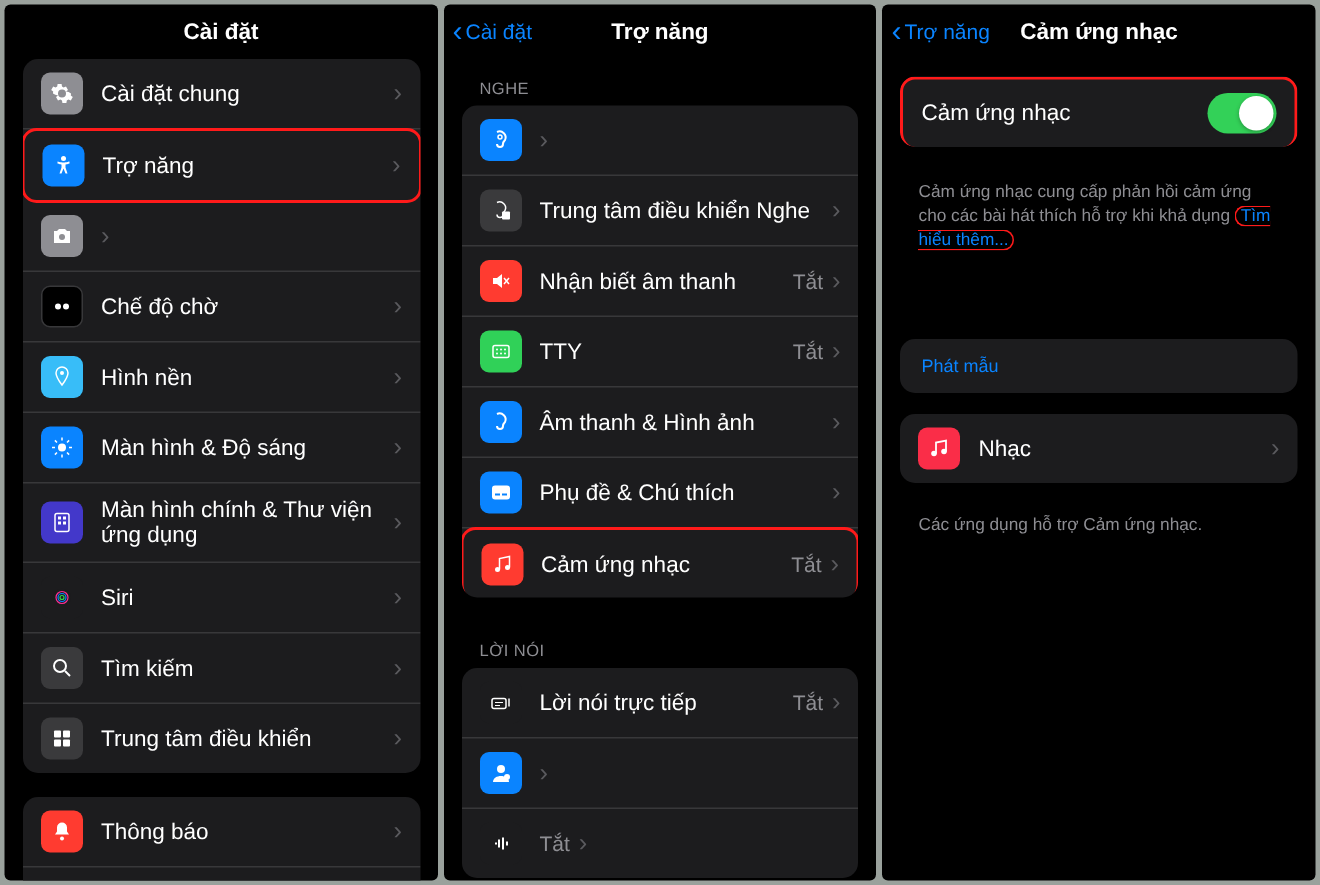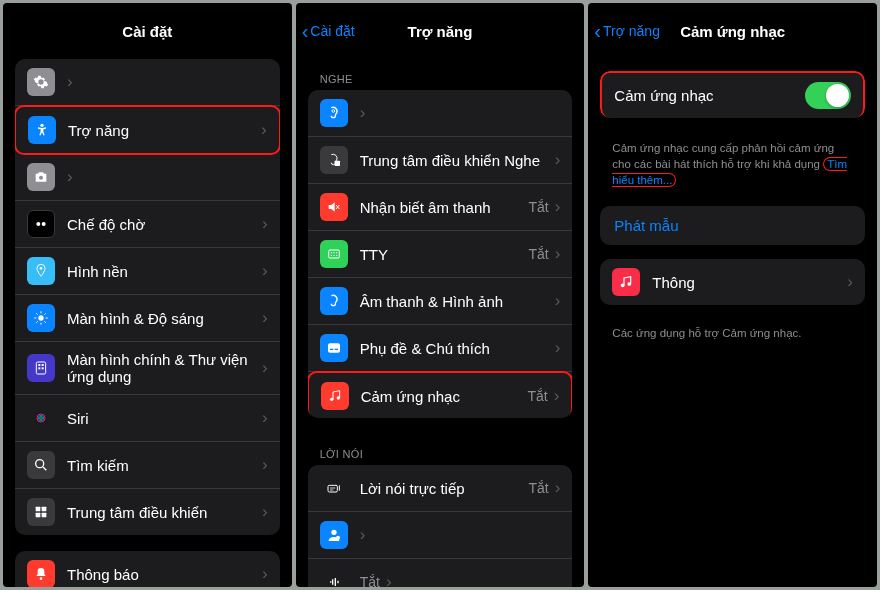--- a/index.html
+++ b/index.html
@@ -1,56 +1,57 @@
 <!DOCTYPE html>
 <html><head>
   <meta charset="utf-8">
   <style>
     * { margin: 0; padding: 0; box-sizing: border-box; font-family: -apple-system, BlinkMacSystemFont, "Segoe UI", sans-serif; }
     body { background: #9aa19c; width: 880px; height: 590px; display: flex; gap: 4px; padding: 3px; }
     .phone { flex: 1; background: #000; border-radius: 4px; overflow: hidden; display: flex; flex-direction: column; position: relative; }
-    .header { height: 56px; display: flex; align-items: center; justify-content: center; flex-shrink: 0; position: relative; padding: 0 8px; }
+    .header { height: 36px; display: flex; align-items: center; justify-content: center; flex-shrink: 0; position: relative; padding: 0 8px; }
     .header-center { color: #fff; font-size: 15px; font-weight: 600; }
     .header-back { position: absolute; left: 6px; color: #0a84ff; font-size: 14px; display: flex; align-items: center; cursor: pointer; }
     .header-back .chev { font-size: 20px; margin-right: 2px; line-height: 1; }
     .content { flex: 1; overflow-y: auto; padding: 0 12px; }
     .content::-webkit-scrollbar { width: 0; }
     .section-label { color: #8e8e93; font-size: 11px; letter-spacing: 0.3px; padding: 14px 12px 5px; text-transform: uppercase; }
     .group { background: #1c1c1e; border-radius: 10px; overflow: hidden; margin-bottom: 16px; }
     .row { display: flex; align-items: center; padding: 9px 12px; min-height: 42px; border-bottom: 0.5px solid #38383a; cursor: pointer; position: relative; }
     .row:last-child { border-bottom: none; }
     .row-hl { border: 2px solid #ff1a1a; border-radius: 10px; margin: -1px; }
     .icon-box { width: 28px; height: 28px; border-radius: 6px; display: flex; align-items: center; justify-content: center; flex-shrink: 0; margin-right: 12px; }
     .icon-svg { width: 16px; height: 16px; }
     .row-label { color: #fff; font-size: 15px; flex: 1; }
     .row-value { color: #8e8e93; font-size: 14px; margin-right: 6px; }
     .chevron { color: #5a5a5e; font-size: 17px; }
     .desc { color: #8e8e93; font-size: 11.5px; padding: 6px 12px 0; line-height: 1.4; }
     .desc .link { color: #0a84ff; border: 1.5px solid #ff1a1a; border-radius: 9px; padding: 0 3px; }
     .toggle { width: 46px; height: 27px; background: #33d158; border-radius: 14px; position: relative; flex-shrink: 0; }
     .toggle-knob { width: 23px; height: 23px; background: #fff; border-radius: 50%; position: absolute; top: 2px; right: 2px; box-shadow: 0 1px 3px rgba(0,0,0,0.3); }
     .toggle-row { border: 2px solid #ff1a1a; border-radius: 10px; }
-    .plain-row { background: #1c1c1e; border-radius: 10px; padding: 11px 14px; color: #0a84ff; font-size: 15px; margin-bottom: 14px; cursor: pointer; }
+    .plain-row { background: #1c1c1e; border-radius: 10px; padding: 11px 14px; color: #0a84ff; font-size: 12px; margin-bottom: 14px; cursor: pointer; margin-top: 40px; }
     .footer-text { color: #8e8e93; font-size: 11.5px; padding: 6px 12px; }
   </style>
 </head>
 <body>
 
 <div class="phone">
   <div class="header">
     <div class="header-center">Cài đặt</div>
   </div>
   <div class="content">
     <div class="group" id="p1g1">
         <div class="row">
           <div class="icon-box" style="background: rgb(142, 142, 147);">
             <svg class="icon-svg" viewBox="0 0 24 24" fill="#fff">
               <path d="M12 8a4 4 0 100 8 4 4 0 000-8zm9 4a9 9 0 01-.2 1.9l2 1.6-2 3.4-2.4-1a7 7 0 01-1.6 1l-.4 2.5h-4l-.4-2.5a7 7 0 01-1.6-1l-2.4 1-2-3.4 2-1.6A9 9 0 013 12a9 9 0 01.2-1.9l-2-1.6 2-3.4 2.4 1a7 7 0 011.6-1L7.6 2.6h4l.4 2.5a7 7 0 011.6 1l2.4-1 2 3.4-2 1.6A9 9 0 0121 12z"></path>
             </svg>
           </div>
+          <span class="row-label">Cài đặt chung</span>
           <span class="chevron">›</span>
         </div>
         <div class="row row-hl">
           <div class="icon-box" style="background: rgb(10, 132, 255);">
             <svg class="icon-svg" viewBox="0 0 24 24" fill="#fff">
               <circle cx="12" cy="5" r="2.5"></circle>
               <path d="M12 9c-3 0-6-1-6-1v2s3 1 4 1v3l-2 6h2l2-5 2 5h2l-2-6v-3c1 0 4-1 4-1V8s-3 1-6 1z"></path>
             </svg>
           </div>
           <span class="row-label">Trợ năng</span>
@@ -312,19 +313,19 @@
     <div class="plain-row">Phát mẫu</div>
     <div class="group" id="p3apps">
         <div class="row">
           <div class="icon-box" style="background: rgb(250, 45, 72);">
             <svg class="icon-svg" viewBox="0 0 24 24">
               <path d="M9 17V6l10-2v11" fill="none" stroke="#fff" stroke-width="1.8"></path>
               <circle cx="7" cy="17" r="2.8" fill="#fff"></circle>
               <circle cx="17" cy="15" r="2.8" fill="#fff"></circle>
             </svg>
           </div>
-          <span class="row-label">Thông</span>
+          <span class="row-label">Nhạc</span>
           <span class="chevron">›</span>
         </div>
       </div>
     <div class="footer-text">Các ứng dụng hỗ trợ Cảm ứng nhạc.</div>
   </div>
 </div>
 
 </body></html>

